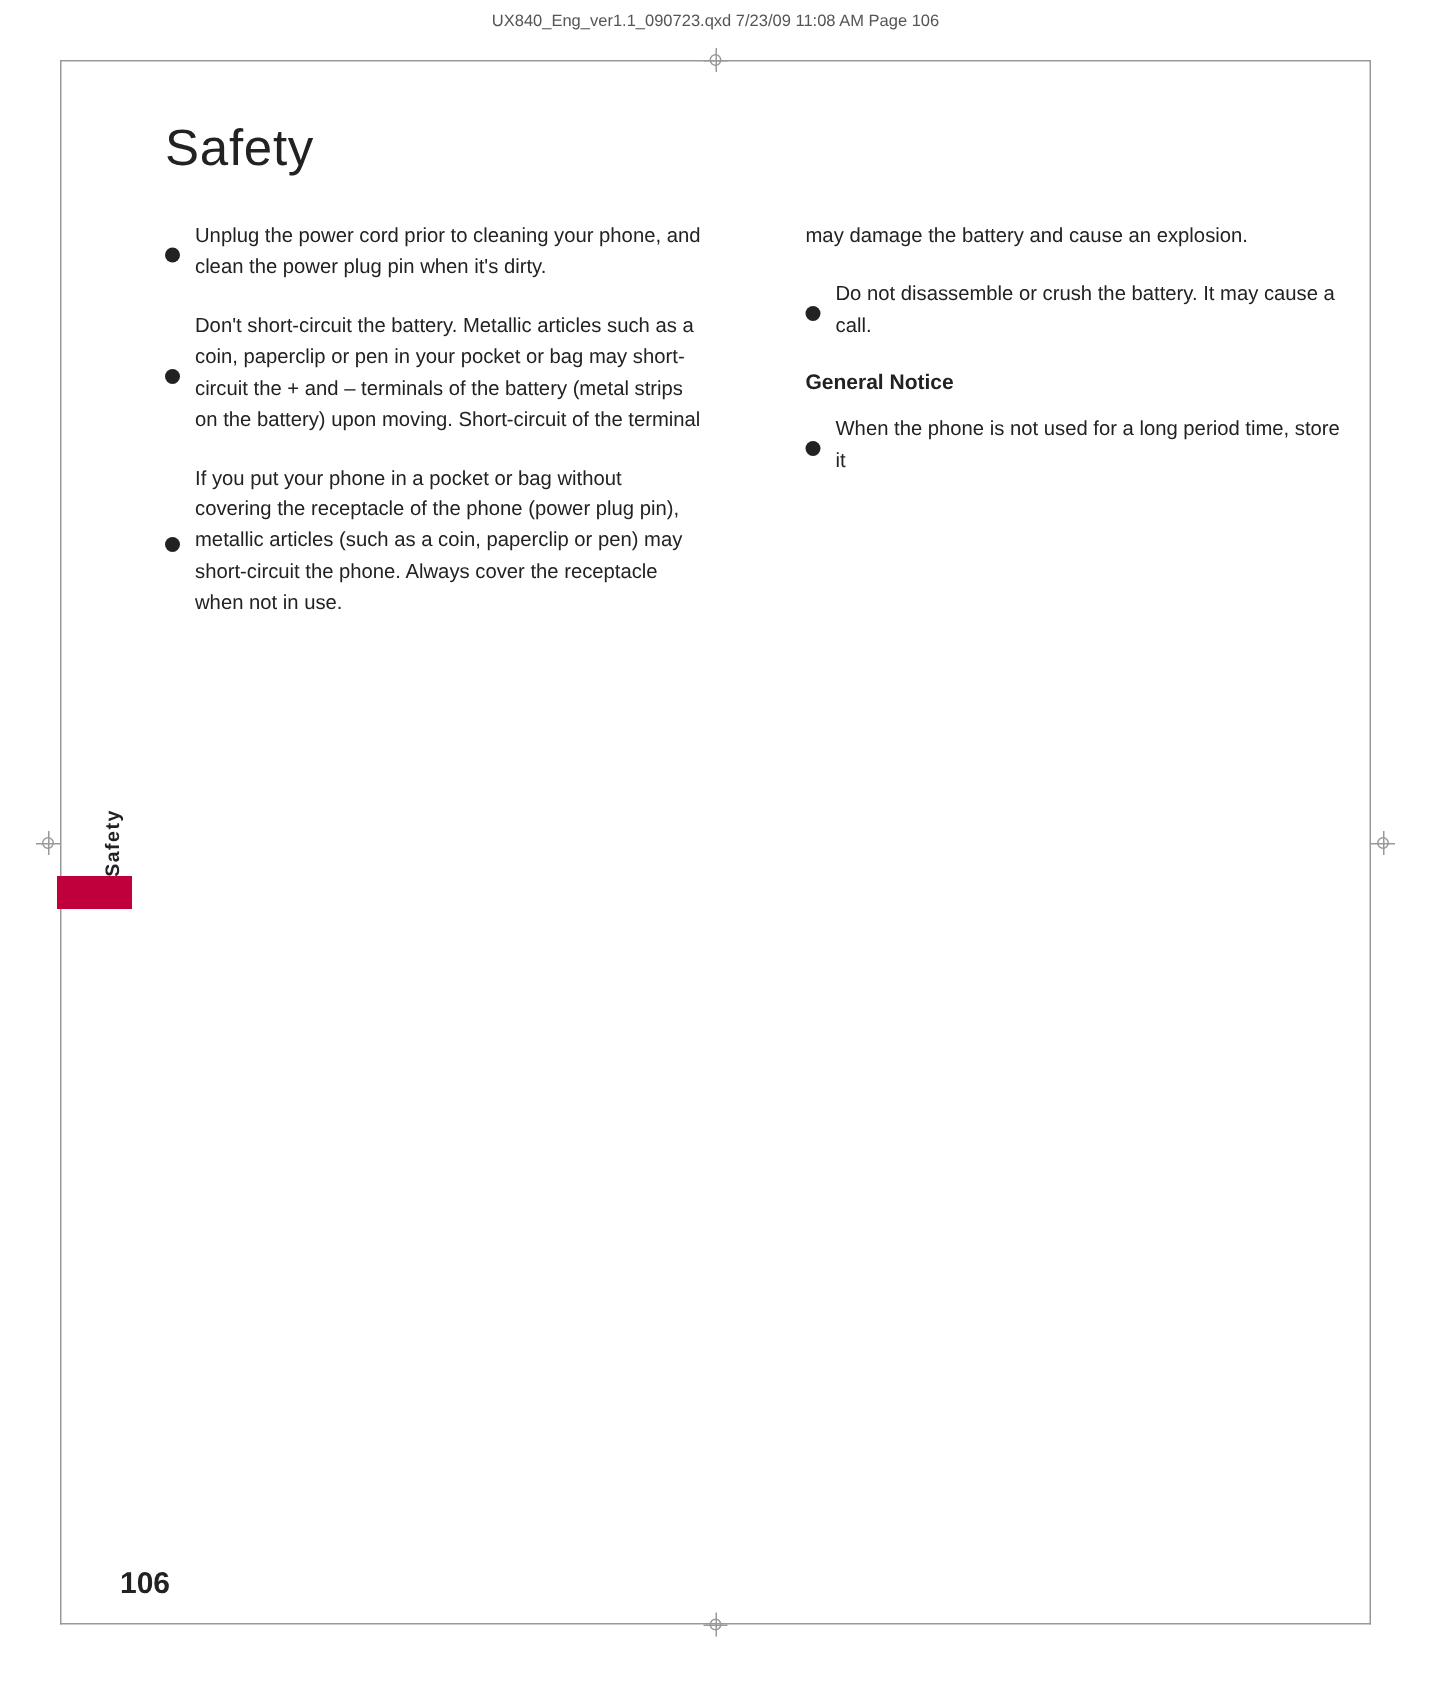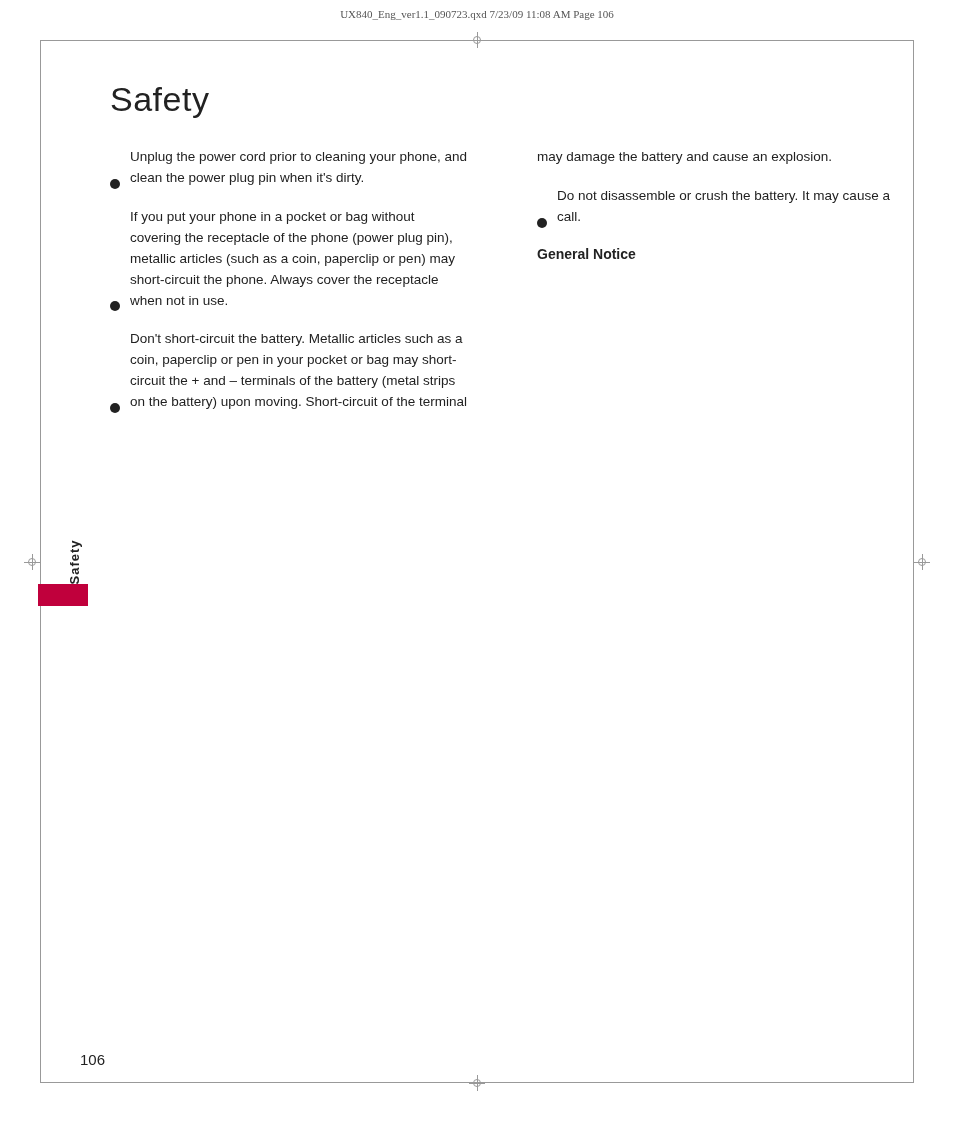--- a/index.html
+++ b/index.html
@@ -50,21 +50,21 @@
 
     
     .file-header {
       position: absolute;
       top: 8px;
       left: 50%;
       transform: translateX(-50%);
       font-size: 11px;
       color: #555;
       white-space: nowrap;
-      font-family: Liberation Serif, serif;
+      font-family: Liberation Sans, sans-serif;
     }
 
     
     .reg-mark {
       position: absolute;
       width: 16px;
       height: 16px;
     }
     .reg-mark::before {
       content: '';
@@ -139,22 +139,22 @@
       height: 22px;
       background: #c0003c;
       transform: translateX(-14px);
     }
 
     
     .page-number {
       position: absolute;
       bottom: 55px;
       left: 80px;
-      font-size: 15px;
-      font-weight: normal;
+      font-size: 20px;
+      font-weight: bold;
       color: #222;
     }
 
     
     .content {
       position: absolute;
       top: 80px;
       left: 110px;
       right: 60px;
       bottom: 70px;
@@ -182,21 +182,21 @@
       margin-left: 40px;
     }
 
     
     .bullet-list {
       list-style: none;
       padding: 0;
     }
     .bullet-list li {
       display: flex;
-      align-items: flex-end;
+      align-items: center;
       margin-bottom: 18px;
       font-size: 13.5px;
       line-height: 1.55;
       color: #222;
     }
     .bullet-dot {
       min-width: 10px;
       height: 10px;
       width: 10px;
       border-radius: 50%;
@@ -259,40 +259,44 @@
   <div class="two-col">
 
     <div class="col-left">
       <ul class="bullet-list">
         <li>
           <span class="bullet-dot"></span>
           <span>Unplug the power cord prior to cleaning your phone, and clean the power plug pin when it's dirty.</span>
         </li>
         <li>
           <span class="bullet-dot"></span>
+          <span>Don't short-circuit the battery. Metallic articles such as a coin, paperclip or pen in your pocket or bag may short-circuit the + and – terminals of the battery (metal strips on the battery) upon moving. Short-circuit of the terminal</span>
+        </li>
+        <li>
+          <span class="bullet-dot"></span>
           <span>If you put your phone in a pocket or bag without covering the receptacle of the phone (power plug pin), metallic articles (such as a coin, paperclip or pen) may short-circuit the phone. Always cover the receptacle when not in use.</span>
-        </li>
-        <li>
-          <span class="bullet-dot"></span>
-          <span>Don't short-circuit the battery. Metallic articles such as a coin, paperclip or pen in your pocket or bag may short-circuit the + and – terminals of the battery (metal strips on the battery) upon moving. Short-circuit of the terminal</span>
         </li>
       </ul>
     </div>
 
     <div class="col-right">
 
       <p class="continuation-text">may damage the battery and cause an explosion.</p>
 
       <ul class="bullet-list">
         <li>
           <span class="bullet-dot"></span>
           <span>Do not disassemble or crush the battery. It may cause a call.</span>
         </li>
       </ul>
 
       <div class="section-heading">General Notice</div>
 
       <ul class="bullet-list">
+        <li>
+          <span class="bullet-dot"></span>
+          <span>When the phone is not used for a long period time, store it</span>
+        </li>
       </ul>
     </div>
 
   </div>
 </div>
 
 </body></html>

